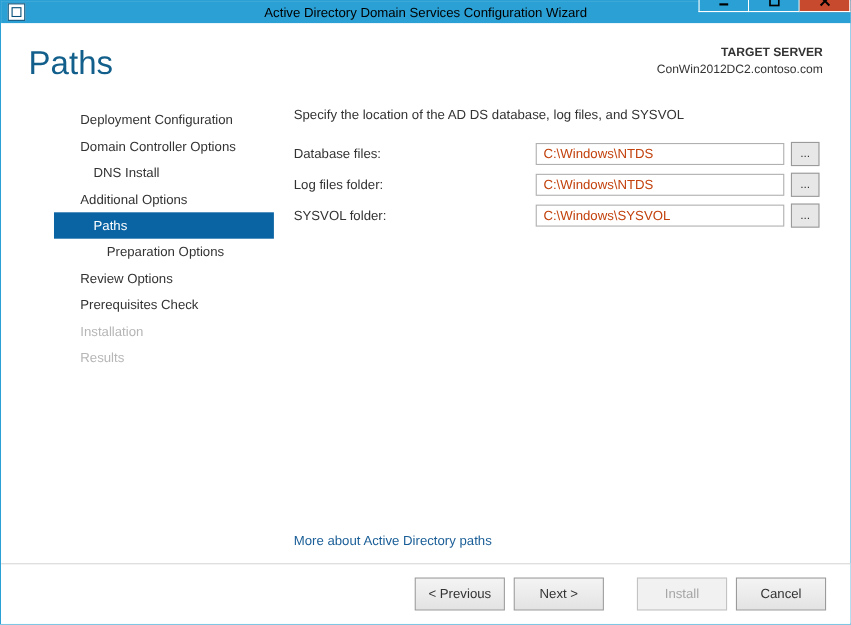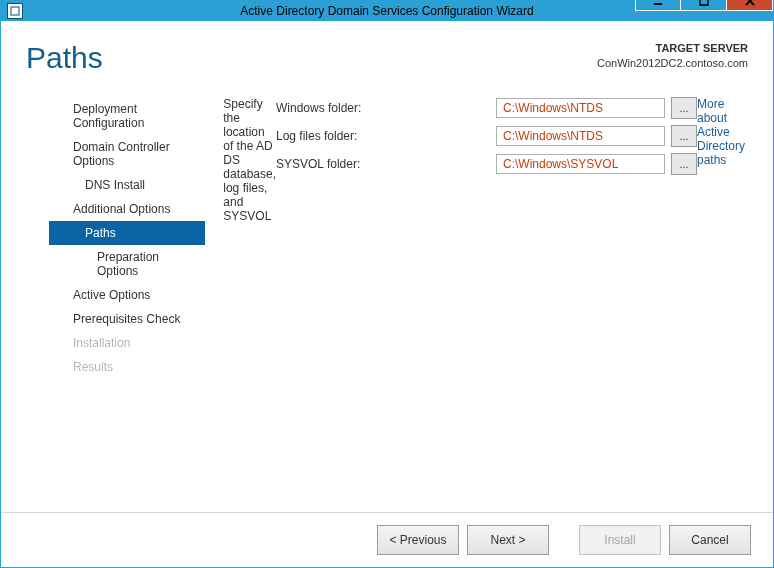--- a/index.html
+++ b/index.html
@@ -19,21 +19,21 @@
   .target { text-align:right; font-size:11px; line-height:1.35; }
   .target .lbl { font-weight:600; color:#333; }
   .target .val { color:#333; }
   .mid { flex:1; display:flex; padding:12px 0 0 0; overflow:hidden;margin-left:48px; }
   .sidebar { width:200px; padding-top:4px; }
   .nav-item { font-size:12px; padding:5px 12px 5px 24px; color:#333; cursor:pointer; }
   .nav-item.lvl1 { padding-left:36px; }
   .nav-item.lvl2 { padding-left:48px; }
   .nav-item.selected { background:#0a64a4; color:#fff; }
   .nav-item.disabled { color:#b6b6b6; cursor:default; }
-  .content { flex:1; padding:4px 28px 0 18px; display:flex; flex-direction:row; }
+  .content { flex:1; padding:4px 28px 0 18px; display:flex; flex-direction:column; }
   .instr { font-size:12px; color:#333; margin-bottom:18px; }
   .form-row { display:flex; align-items:center; margin-bottom:6px; }
   .form-label { width:220px; font-size:12px; color:#333; }
   .form-input { flex:1; height:20px; border:1px solid #b0b0b0; background:#fff; font-size:12px; padding:0 6px; color:#c2410c; outline:none; }
   .browse-btn { width:26px; height:22px; border:1px solid #9a9a9a; background:#e7e7e7; margin-left:6px; display:flex; align-items:center; justify-content:center; font-size:11px; color:#333; cursor:pointer; }
   .spacer { flex:1; }
   .more-link { font-size:12px; color:#1a5e97; cursor:pointer; margin-bottom:14px; text-decoration:none; }
   .footer { border-top:1px solid #d8d8d8; padding:12px 22px; display:flex; justify-content:flex-end; gap:8px; background:#fff; }
   .btn { min-width:82px; height:30px; font-size:12px; background:linear-gradient(#f4f4f4,#e3e3e3); border:1px solid #9b9b9b; color:#333; cursor:pointer; padding:0 10px; }
   .btn.disabled { color:#a6a6a6; border-color:#c3c3c3; background:#f1f1f1; cursor:default; }
@@ -82,31 +82,31 @@
     </div>
 
     <div class="mid">
       <div class="sidebar" id="sidebar">
           <div class="nav-item">Deployment Configuration</div>
           <div class="nav-item">Domain Controller Options</div>
           <div class="nav-item lvl1">DNS Install</div>
           <div class="nav-item">Additional Options</div>
           <div class="nav-item lvl1 selected">Paths</div>
           <div class="nav-item lvl2">Preparation Options</div>
-          <div class="nav-item">Active Options</div>
+          <div class="nav-item">Review Options</div>
           <div class="nav-item">Prerequisites Check</div>
           <div class="nav-item disabled">Installation</div>
           <div class="nav-item disabled">Results</div>
         </div>
 
       <div class="content">
         <div class="instr">Specify the location of the AD DS database, log files, and SYSVOL</div>
         <div id="form-rows">
             <div class="form-row">
-              <div class="form-label">Windows folder:</div>
+              <div class="form-label">Database files:</div>
               <input class="form-input" type="text" value="C:\Windows\NTDS" style="">
               <div class="browse-btn">...</div>
             </div>
             <div class="form-row">
               <div class="form-label">Log files folder:</div>
               <input class="form-input" type="text" value="C:\Windows\NTDS" style="">
               <div class="browse-btn">...</div>
             </div>
             <div class="form-row">
               <div class="form-label">SYSVOL folder:</div>

